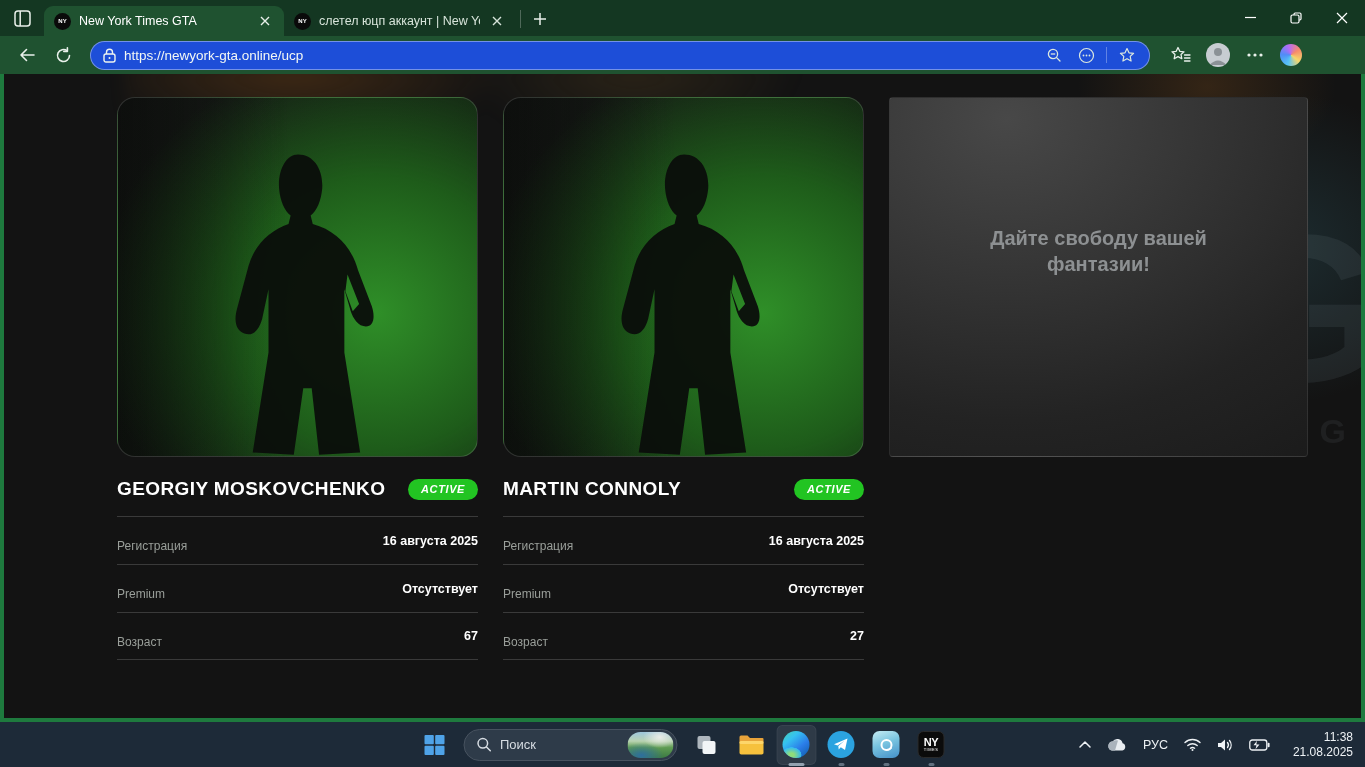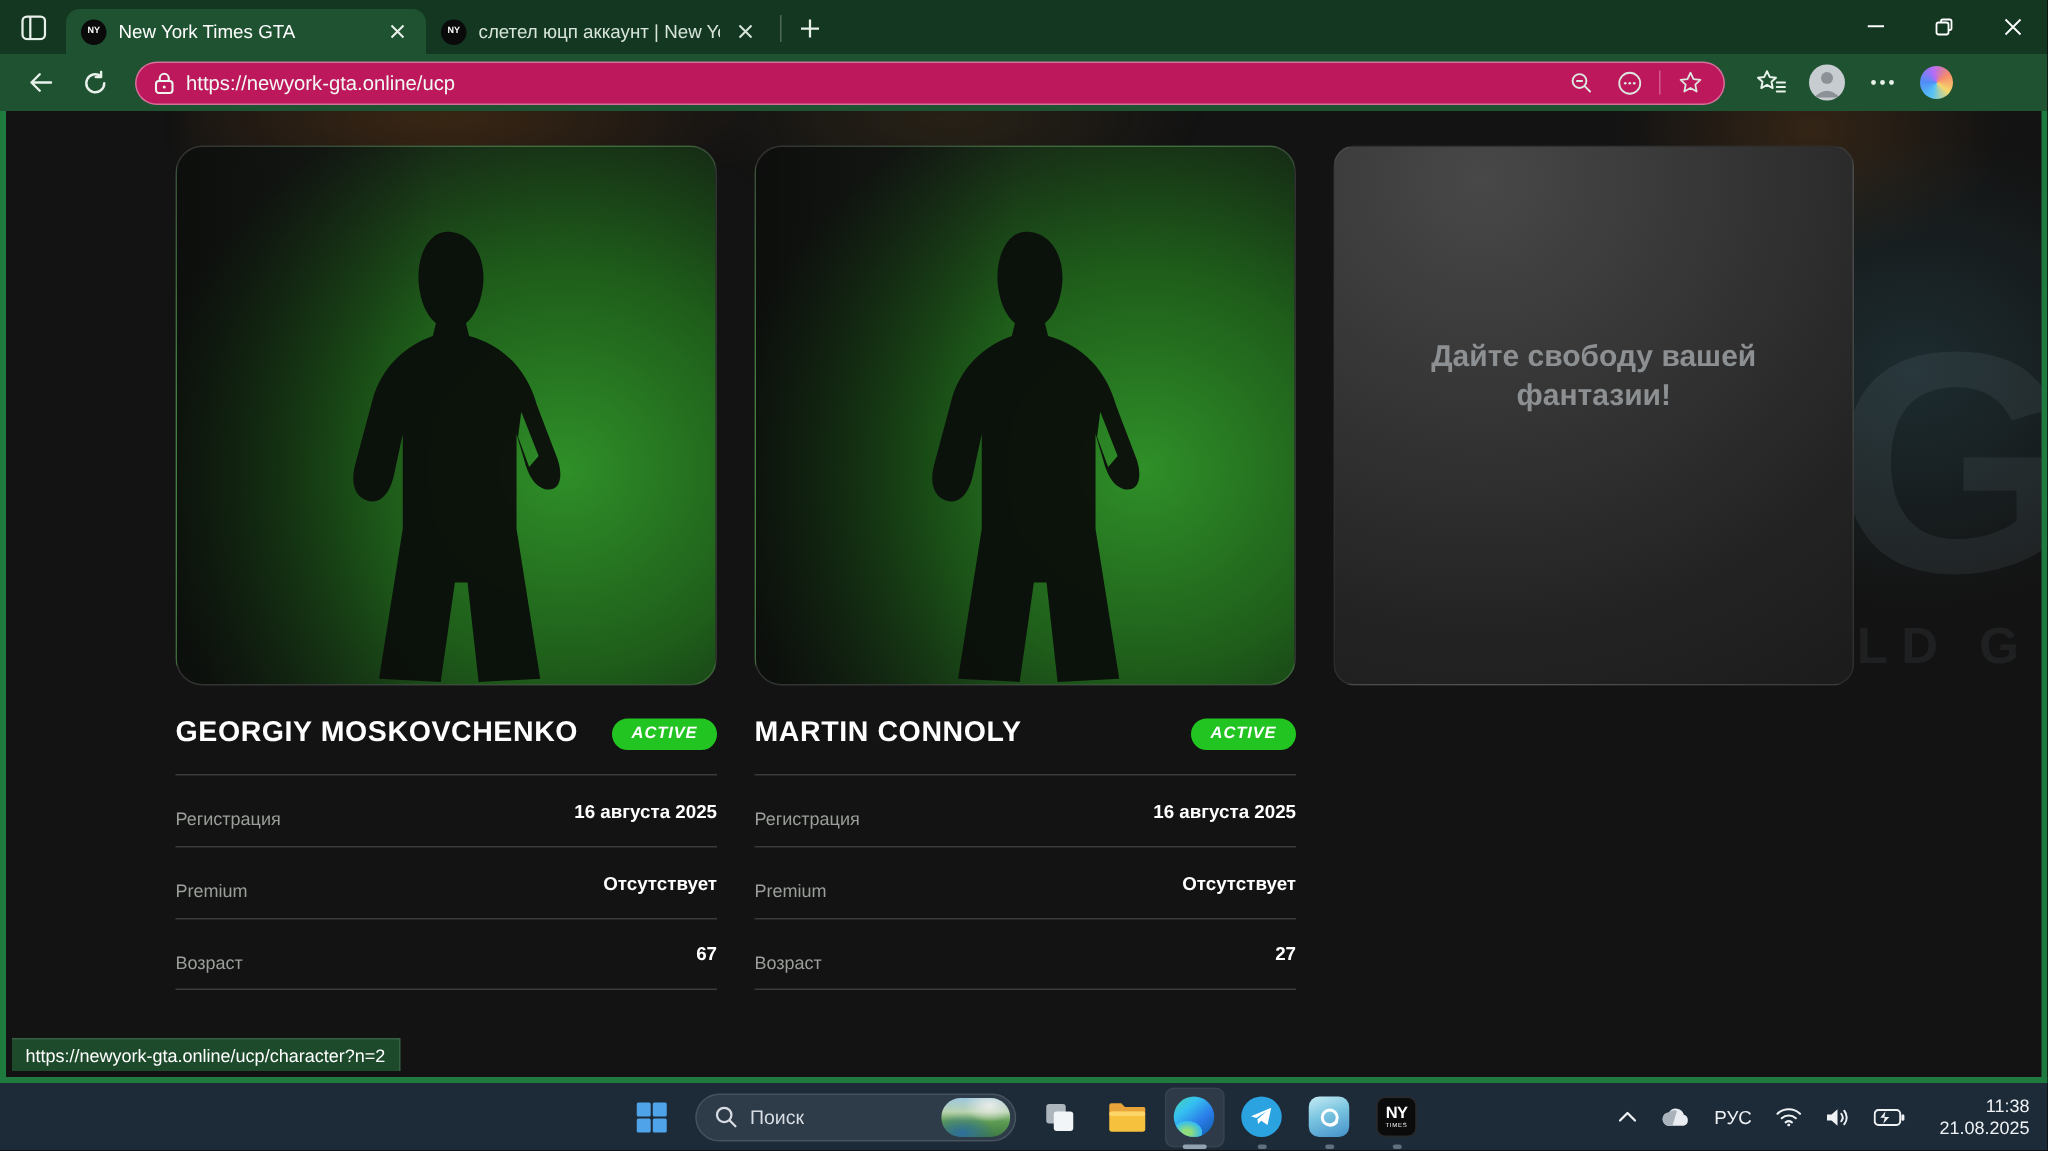--- a/index.html
+++ b/index.html
@@ -20,21 +20,21 @@
     display:flex; align-items:center; justify-content:center; }
   .favicon span { color:#fff; font-size:6px; font-weight:bold; letter-spacing:0; }
   .tab-close { width:18px; height:18px; display:flex; align-items:center; justify-content:center; border-radius:4px; flex:none; }
   .ts-divider { width:1px; height:18px; background:rgba(255,255,255,0.25); margin:0 6px 8px 4px; }
   .newtab { width:26px; height:26px; margin-bottom:4px; display:flex; align-items:center; justify-content:center; }
   .win-controls { margin-left:auto; display:flex; align-self:flex-start; }
   .win-btn { width:46px; height:35px; display:flex; align-items:center; justify-content:center; }
 
   .toolbar { height:38px; background:#1f5230; display:flex; align-items:center; padding:0 12px; gap:6px; }
   .nav-btn { width:30px; height:30px; display:flex; align-items:center; justify-content:center; border-radius:6px; flex:none; }
-  .addressbar { height:29px; flex:1; margin:0 6px 0 6px; border-radius:15px; background:#be185d;
+  .addressbar { height:29px; flex:1; margin:0 6px 0 6px; border-radius:15px; background:#1d4ed8;
     border:1px solid rgba(255,255,255,0.38); display:flex; align-items:center; padding:0 10px 0 12px; gap:8px; max-width:1060px; }
   .url-text { font-size:13.5px; color:#f3f8f4; font-weight:500; }
   .ab-spacer { flex:1; }
   .ab-icon { width:24px; height:24px; display:flex; align-items:center; justify-content:center; flex:none; }
   .ab-divider { width:1px; height:16px; background:rgba(255,255,255,0.3); }
   .tb-right { display:flex; align-items:center; gap:10px; margin-left:4px; }
   .avatar { width:24px; height:24px; border-radius:50%; background:#c7ccd1; display:flex; align-items:flex-end; justify-content:center; overflow:hidden; }
   .copilot { width:22px; height:22px; border-radius:50%;
     background:conic-gradient(from 200deg,#57c4f5,#4f8df7,#b56bf7,#f78a6b,#f5d76b,#57c4f5); }
 
@@ -66,21 +66,21 @@
   .char-name { font-size:19px; font-weight:bold; color:#fff; letter-spacing:0.4px; }
   .badge { background:#22c422; color:#fff; font-size:11px; font-weight:bold; font-style:italic;
     padding:4px 13px 5px; border-radius:12px; letter-spacing:0.6px; }
   .rows { margin-top:14px; }
   .row { height:48px; display:flex; align-items:center; justify-content:space-between;
     border-top:1px solid rgba(255,255,255,0.17); }
   .row:last-child { border-bottom:1px solid rgba(255,255,255,0.17); }
   .row-label { font-size:12px; color:#9a9f9a;margin-top:11px; }
   .row-value { font-size:12.5px; font-weight:bold; color:#fff; }
 
-  .empty-card { width:347px; height:360px; border-radius:14px; border:1px solid rgba(255,255,255,0.07);
+  .empty-card { width:419px; height:360px; border-radius:4px; border:1px solid rgba(255,255,255,0.07);
     background:radial-gradient(130% 120% at 28% 6%, #484848 0%, #343434 38%, #232323 70%, #1a1a1a 100%);
     display:flex; flex-direction:column; align-items:center; justify-content:center; padding-bottom:52px; }
   .empty-title { font-size:20px; font-weight:bold; color:#8d9092; text-align:center; line-height:1.3; width:290px; }
   .empty-desc { margin-top:24px; font-size:11.5px; color:#96989a; text-align:center; line-height:1.55; width:260px; }
 
   .status-tip { position:absolute; left:4px; bottom:4px; height:22px; background:#1d4a2b;
     border:1px solid rgba(255,255,255,0.12); border-left:none; border-bottom:none;
     display:flex; align-items:center; padding:0 9px; }
   .status-tip span { font-size:12px; color:#fff; }
 
@@ -317,23 +317,20 @@
         </div>
       </div>
 
       <div class="card">
         <div class="empty-card">
           <div class="empty-title">Дайте свободу вашей фантазии!</div>
         </div>
       </div>
     </div>
 
-    <div class="status-tip">
-      <span>https://newyork-gta.online/ucp/character?n=2</span>
-    </div>
   </div>
 
   <div class="taskbar">
     <div class="tb-center">
       <div class="tb-item">
         <svg width="24" height="24" viewBox="0 0 24 24">
           <rect x="2" y="2" width="9.3" height="9.3" rx="1" fill="#4fa3e8"></rect>
           <rect x="12.7" y="2" width="9.3" height="9.3" rx="1" fill="#4fa3e8"></rect>
           <rect x="2" y="12.7" width="9.3" height="9.3" rx="1" fill="#4fa3e8"></rect>
           <rect x="12.7" y="12.7" width="9.3" height="9.3" rx="1" fill="#4fa3e8"></rect>

